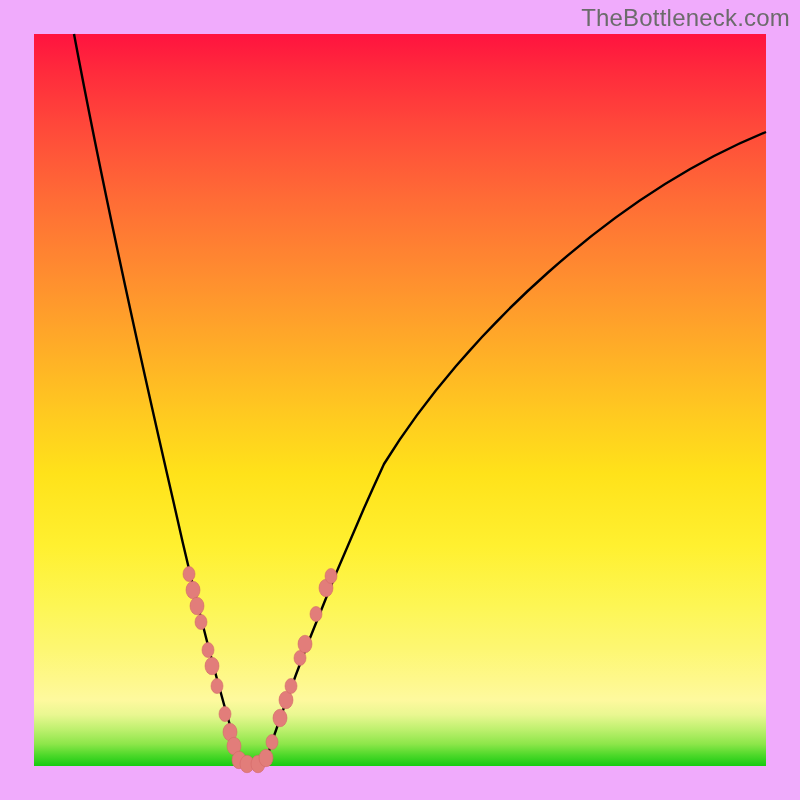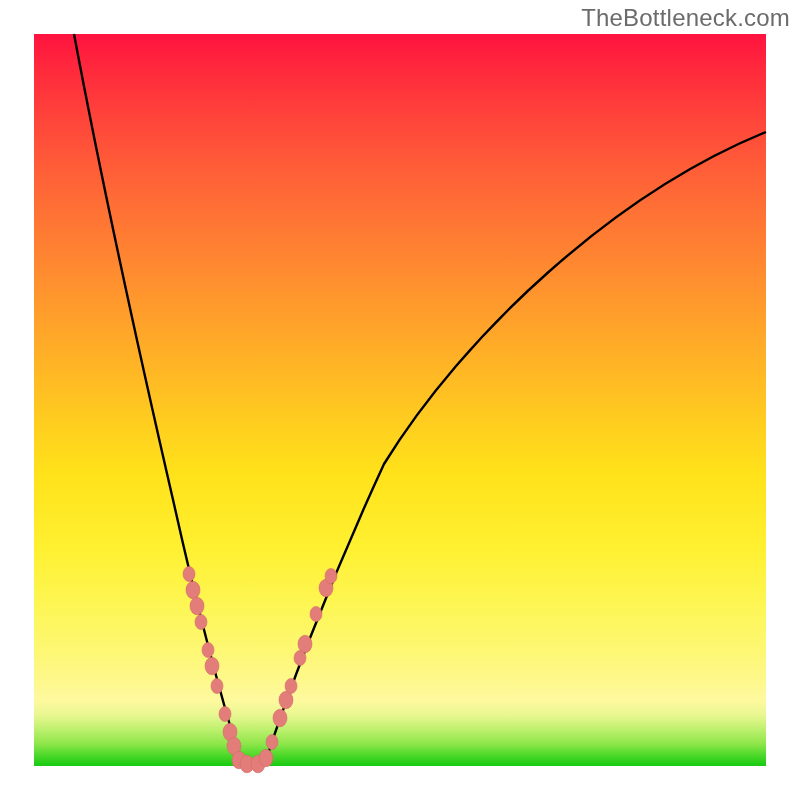--- a/index.html
+++ b/index.html
@@ -7,21 +7,21 @@
     padding: 0;
     width: 800px;
     height: 800px;
     background: #000;
     overflow: hidden;
     font-family: Arial, Helvetica, sans-serif;
   }
   .frame {
     position: absolute;
     inset: 0;
-    background: #ffffff;
+    background: #f0abfc;
   }
   .plot {
     position: absolute;
     left: 34px;
     top: 34px;
     width: 732px;
     height: 732px;
     
     background: linear-gradient(
       to bottom,

